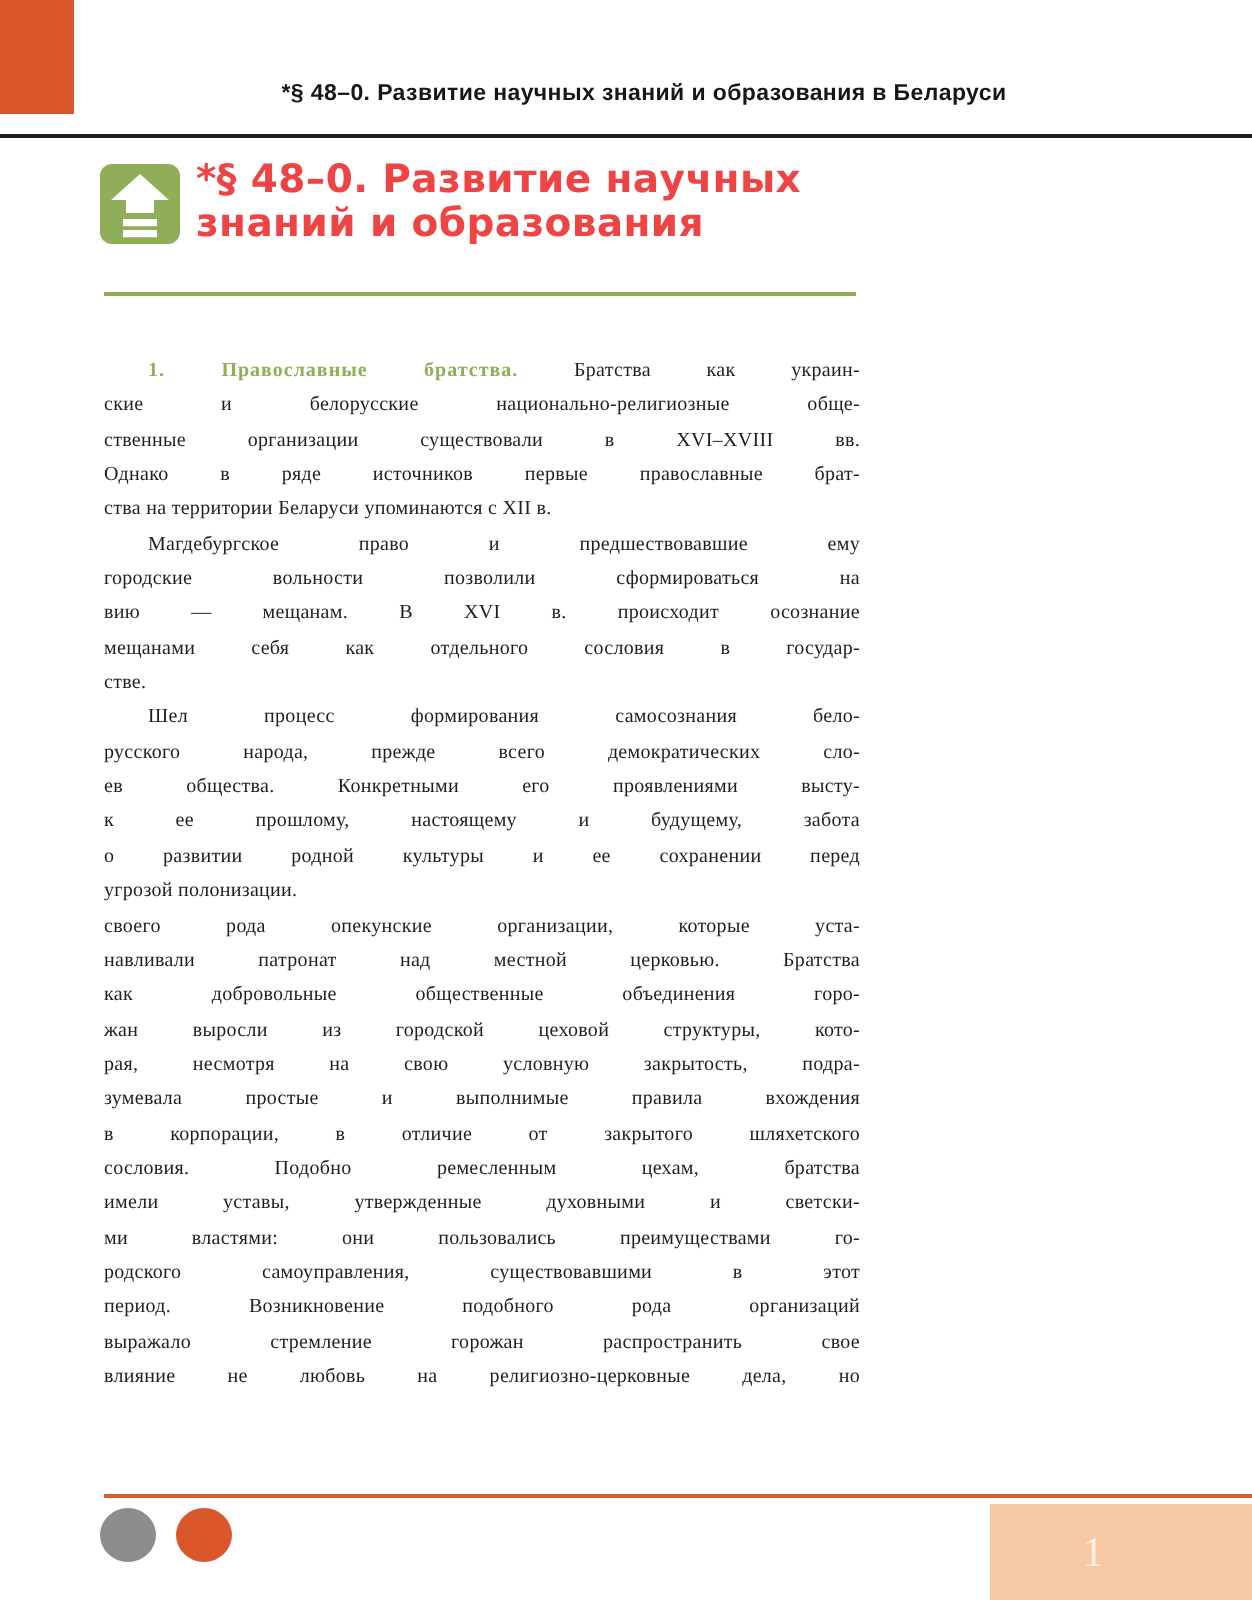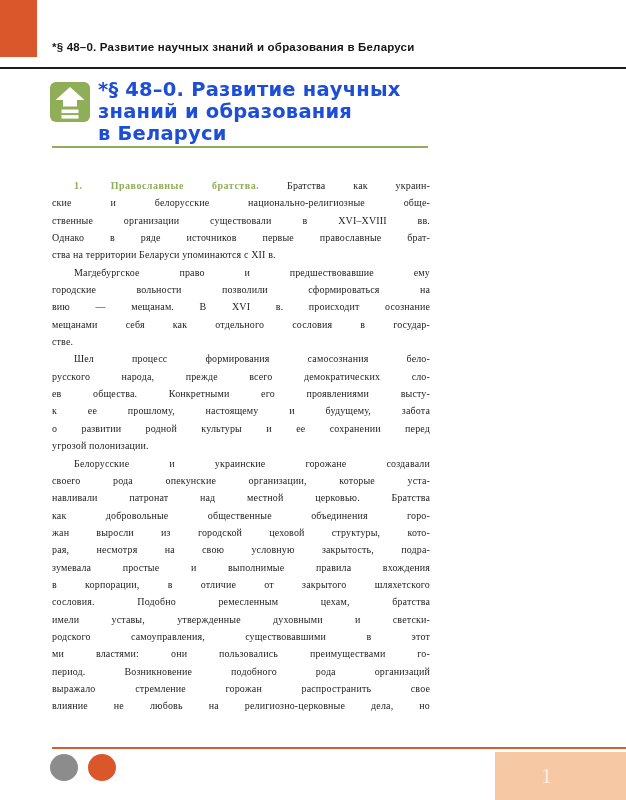--- a/index.html
+++ b/index.html
@@ -13,37 +13,37 @@
   
   .corner-square{
     position:absolute;left:0;top:0;width:37px;height:57px;
     background:#d9572b;
   }
   
   .running-head{
     position:absolute;left:52px;top:41px;width:540px;
     font-family:"Liberation Sans", sans-serif;
     font-weight:700;font-size:11.5px;letter-spacing:0.2px;
-    color:#161616;white-space:nowrap;
+    color:#161616;white-space:nowrap;text-align:center;
   }
   .head-rule{
     position:absolute;left:0;top:67px;width:626px;height:2px;
     background:#1d1d1d;
   }
   
   .chapter-icon{
     position:absolute;left:50px;top:82px;width:40px;height:40px;
     background:#8fae57;border-radius:6px;
   }
   .chapter-icon svg{display:block;width:40px;height:40px;}
   .chapter-title{
     position:absolute;left:98px;top:79px;width:340px;margin:0;
     font-family:"DejaVu Sans","Liberation Sans",sans-serif;
     font-weight:700;font-size:19.5px;line-height:22px;
-    letter-spacing:0.2px;color:#1d4ed8;
+    letter-spacing:0.2px;color:#ef4444;
   }
   .chapter-title span{display:block;}
   .title-rule{
     position:absolute;left:52px;top:146px;width:376px;height:2px;
     background:#8fae57;
   }
   
   .article{
     position:absolute;left:52px;top:177px;width:378px;
     font-size:10px;line-height:17.35px;color:#1e1e1e;
@@ -94,21 +94,20 @@
     <svg viewBox="0 0 40 40" aria-hidden="true">
       <path fill="#ffffff" d="M20 5 L34.5 18 L27 18 L27 24.5 L13 24.5 L13 18 L5.5 18 Z"></path>
       <rect x="11.5" y="27.5" width="17" height="3.6" fill="#ffffff"></rect>
       <rect x="11.5" y="33" width="17" height="3.6" fill="#ffffff"></rect>
     </svg>
   </div>
 
   <h1 class="chapter-title">
     <span>*§ 48–0. Развитие научных</span>
     <span>знаний и образования</span>
-    <span>в Беларуси</span>
   </h1>
 
   <div class="title-rule"></div>
 
   <div class="article" id="article">
       <div class="para">
         <div class="line first"><span class="lead">1. Православные братства.</span> Братства как украин-</div>
         <div class="line">ские и белорусские национально-религиозные обще-</div>
         <div class="line">ственные организации существовали в XVI–XVIII вв.</div>
         <div class="line">Однако в ряде источников первые православные брат-</div>
@@ -123,32 +122,31 @@
       </div>
       <div class="para">
         <div class="line first">Шел процесс формирования самосознания бело-</div>
         <div class="line">русского народа, прежде всего демократических сло-</div>
         <div class="line">ев общества. Конкретными его проявлениями высту-</div>
         <div class="line">к ее прошлому, настоящему и будущему, забота</div>
         <div class="line">о развитии родной культуры и ее сохранении перед</div>
         <div class="line end">угрозой полонизации.</div>
       </div>
       <div class="para">
-        <div class="line first">Белорусские и украинские горожане создавали</div>
         <div class="line">своего рода опекунские организации, которые уста-</div>
         <div class="line">навливали патронат над местной церковью. Братства</div>
         <div class="line">как добровольные общественные объединения горо-</div>
         <div class="line">жан выросли из городской цеховой структуры, кото-</div>
         <div class="line">рая, несмотря на свою условную закрытость, подра-</div>
         <div class="line">зумевала простые и выполнимые правила вхождения</div>
         <div class="line">в корпорации, в отличие от закрытого шляхетского</div>
         <div class="line">сословия. Подобно ремесленным цехам, братства</div>
         <div class="line">имели уставы, утвержденные духовными и светски-</div>
+        <div class="line">ми властями: они пользовались преимуществами го-</div>
         <div class="line">родского самоуправления, существовавшими в этот</div>
-        <div class="line">ми властями: они пользовались преимуществами го-</div>
         <div class="line">период. Возникновение подобного рода организаций</div>
         <div class="line">выражало стремление горожан распространить свое</div>
         <div class="line">влияние не любовь на религиозно-церковные дела, но</div>
       </div>
     </div>
 
   <div class="footer-rule"></div>
   <div class="dot gray"></div>
   <div class="dot orange"></div>
 

